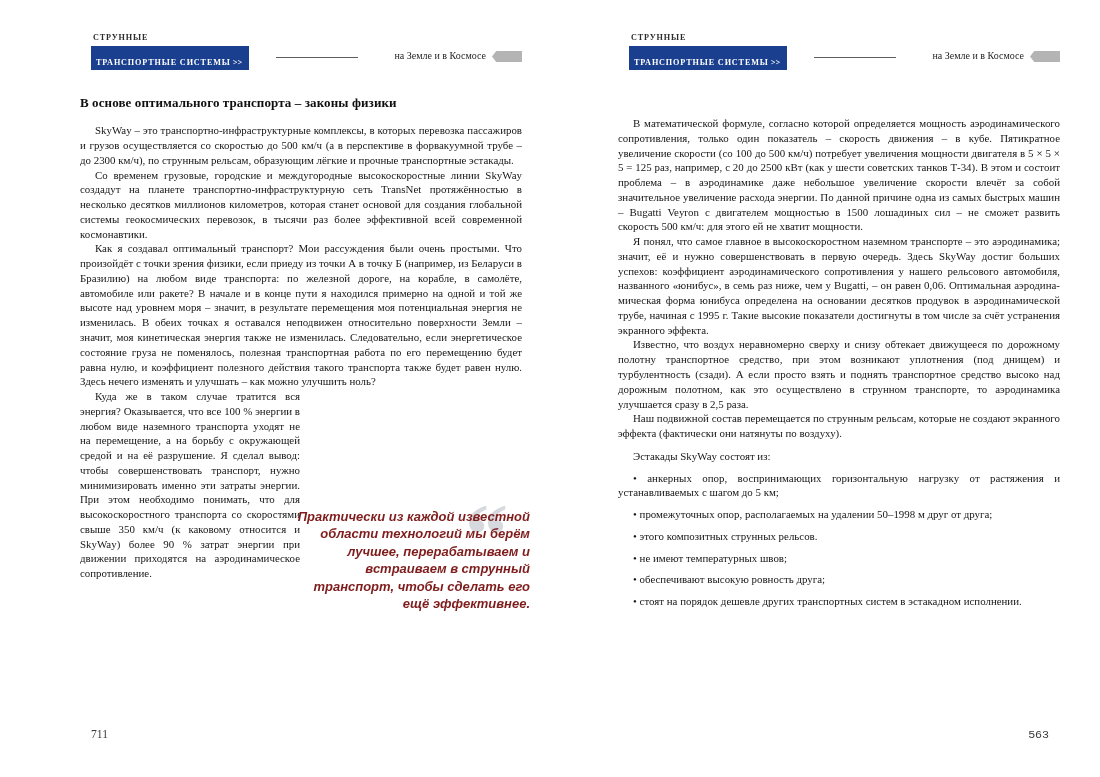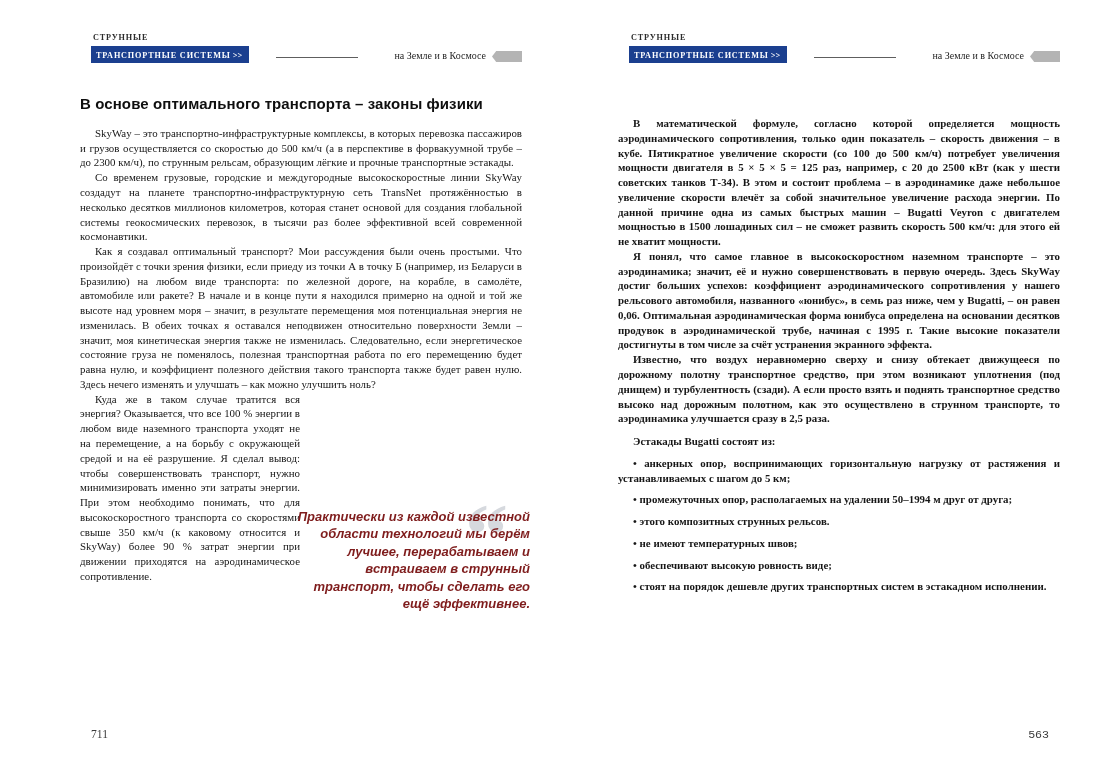--- a/index.html
+++ b/index.html
@@ -54,21 +54,21 @@
     margin-left: 2px;
   }
   .brand-bar {
     display: inline-block;
     background: #1b3f8f;
     color: #ffffff;
     font-family: "Liberation Serif", "DejaVu Serif", serif;
     font-size: 8.2px;
     font-weight: 700;
     letter-spacing: 0.85px;
-    padding: 6px 7px 3px 5px;
+    padding: 13px 7px 3px 5px;
     margin-top: 3.5px;
     white-space: nowrap;
   }
   .brand-bar .chev { letter-spacing: 0px; margin-left: 2px; }
 
   .runhead-rule {
     position: absolute;
     left: 196px;
     right: 164px;
     top: 23px;
@@ -89,22 +89,22 @@
     right: 0px;
     top: 17px;
     width: 30px;
     height: 11px;
     background: #b4b4b4;
     clip-path: polygon(100% 0, 100% 100%, 14% 100%, 0 50%, 14% 0);
   }
 
   
   h1.headline {
-    font-family: Liberation Sans, sans-serif;
-    font-size: 15px;
+    font-family: Liberation Serif, serif;
+    font-size: 13px;
     font-weight: 700;
     line-height: 1.33;
     color: #0f0f0f;
     margin: 14px 0 0 0;
     letter-spacing: 0.1px;
   }
 
   
   .body {
     margin-top: 12px;
@@ -217,33 +217,34 @@
     <div class="runhead">
       <div class="runhead-brand">
         <span class="brand-line1">СТРУННЫЕ</span>
         <span class="brand-bar"><span>ТРАНСПОРТНЫЕ СИСТЕМЫ</span><span class="chev">&gt;&gt;</span></span>
       </div>
       <div class="runhead-rule"></div>
       <div class="runhead-tagline">на Земле и в Космосе</div>
       <div class="runhead-arrow"></div>
     </div>
 
-    <div class="body" style="margin-top:36px;font-weight:bold;">
+    <div class="body" style="margin-top:36px;">
       <p>В математической формуле, согласно которой определяется мощность аэродинамического сопротивления, только один показатель – скорость движения – в кубе. Пятикратное увеличение скорости (со 100 до 500 км/ч) потребует увеличения мощности двигателя в 5 × 5 × 5 = 125 раз, напри­мер, с 20 до 2500 кВт (как у шести советских танков Т-34). В этом и состоит проблема – в аэродинамике даже небольшое увеличение скорости влечёт за собой значительное увеличение расхода энергии. По данной причине одна из самых быстрых машин – Bugatti Veyron с двигателем мощностью в 1500 лошадиных сил – не сможет развить скорость 500 км/ч: для этого ей не хватит мощности.</p>
       <p>Я понял, что самое главное в высокоскоростном наземном транспорте – это аэродинамика; значит, её и нужно совершенствовать в первую очередь. Здесь SkyWay достиг больших успехов: коэффициент аэродинамического сопротивления у нашего рельсового автомобиля, названного «юнибус», в семь раз ниже, чем у Bugatti, – он равен 0,06. Оптимальная аэродина­мическая форма юнибуса определена на основании десятков продувок в аэродинамической трубе, начиная с 1995 г. Такие высокие показатели достигнуты в том числе за счёт устранения экранного эффекта.</p>
       <p>Известно, что воздух неравномерно сверху и снизу обтекает движу­щееся по дорожному полотну транспортное средство, при этом возникают уплотнения (под днищем) и турбулентность (сзади). А если просто взять и поднять транспортное средство высоко над дорожным полотном, как это осуществлено в струнном транспорте, то аэродинамика улучшается сразу в 2,5 раза.</p>
-
-      <p class="spaced">Эстакады Bugatti состоят из:</p>
+      <p>Наш подвижной состав перемещается по струнным рельсам, которые не создают экранного эффекта (фактически они натянуты по воздуху).</p>
+
+      <p class="spaced">Эстакады SkyWay состоят из:</p>
 
       <p class="bullet"><span>•</span> <span>анкерных опор, воспринимающих горизонтальную нагрузку от растя­жения и устанавливаемых с шагом до 5 км;</span></p>
-      <p class="bullet"><span>•</span> <span>промежуточных опор, располагаемых на удалении 50–1994 м друг от друга;</span></p>
+      <p class="bullet"><span>•</span> <span>промежуточных опор, располагаемых на удалении 50–1998 м друг от друга;</span></p>
       <p class="bullet"><span>•</span> <span>этого композитных струнных рельсов.</span></p>
 
 
       <p class="bullet"><span>•</span> <span>не имеют температурных швов;</span></p>
-      <p class="bullet"><span>•</span> <span>обеспечивают высокую ровность виде;</span></p>
+      <p class="bullet"><span>•</span> <span>обеспечивают высокую ровность друга;</span></p>
       <p class="bullet"><span>•</span> <span>стоят на порядок дешевле других транспортных систем в эстакадном исполнении.</span></p>
     </div>
 
     <div class="folio folio-right">563</div>
   </div>
 
 </div>
 
 </body></html>

